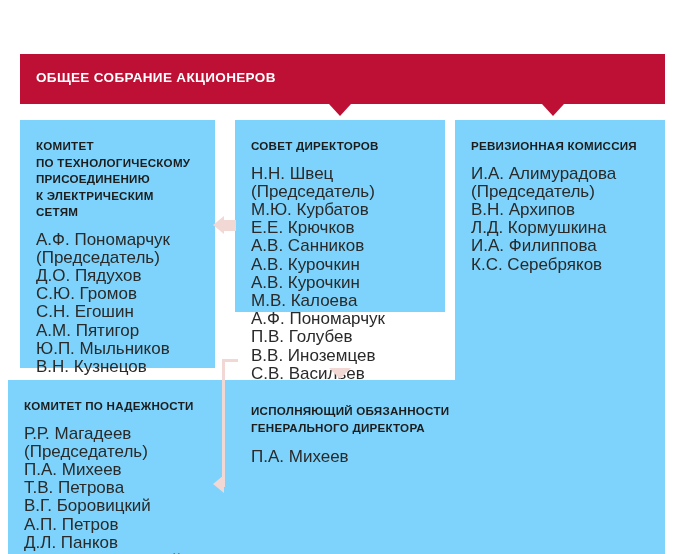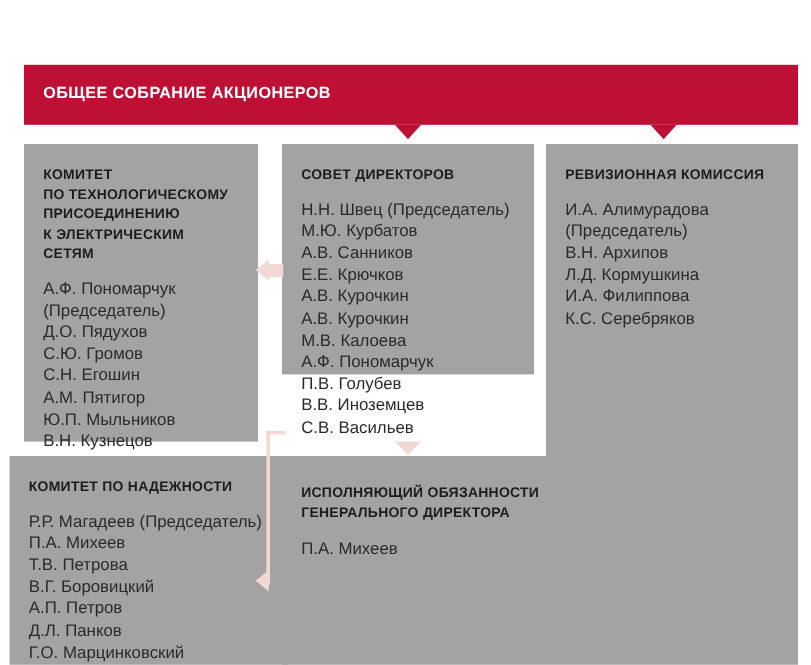--- a/index.html
+++ b/index.html
@@ -49,40 +49,40 @@
     border-left: 11px solid transparent;
     border-right: 11px solid transparent;
     border-top: 12px solid #be1034;
   }
   .arrow-red-1 { left: 329px; top: 70px; }
   .arrow-red-2 { left: 542px; top: 70px; }
 
   
   .box {
     position: absolute;
-    background: #a3a3a3;
+    background: #7dd3fc;
     box-sizing: border-box;
     padding: 18px 16px 14px 16px;
   }
   .box-title {
     font-size: 11.6px;
     font-weight: bold;
     color: #1c1c1c;
     letter-spacing: 0.25px;
     line-height: 16.5px;
     margin: 0 0 6px 0;
     white-space: pre-line;
   }
   .member-list {
     list-style: none;
     margin: 0;
     padding: 0;
   }
   .member-list li {
-    font-size: 14px;
+    font-size: 17px;
     color: #2a2a2a;
     line-height: 18.2px;
     white-space: pre-line;
   }
 
   .box-tech      { left: 20px;  top: 86px;  width: 195px; height: 248px; }
   .box-board     { left: 235px; top: 86px;  width: 210px; height: 192px; }
   .box-audit     { left: 455px; top: 86px;  width: 210px; height: 320px; }
   .box-reliab    { left: 8px;  top: 346px; width: 232px; height: 188px; }
   .box-ceo       { left: 235px; top: 346px; width: 430px; height: 188px; }
@@ -170,22 +170,22 @@
       <li>Ю.П. Мыльников</li>
       <li>В.Н. Кузнецов</li>
     </ul>
   </div>
 
   <div class="box box-board">
     <div class="box-title">СОВЕТ ДИРЕКТОРОВ</div>
     <ul class="member-list">
       <li>Н.Н. Швец (Председатель)</li>
       <li>М.Ю. Курбатов</li>
+      <li>Е.Е. Крючков</li>
       <li>А.В. Санников</li>
-      <li>Е.Е. Крючков</li>
       <li>А.В. Курочкин</li>
       <li>А.В. Курочкин</li>
       <li>М.В. Калоева</li>
       <li>А.Ф. Пономарчук</li>
       <li>П.В. Голубев</li>
       <li>В.В. Иноземцев</li>
       <li>С.В. Васильев</li>
     </ul>
   </div>
 

